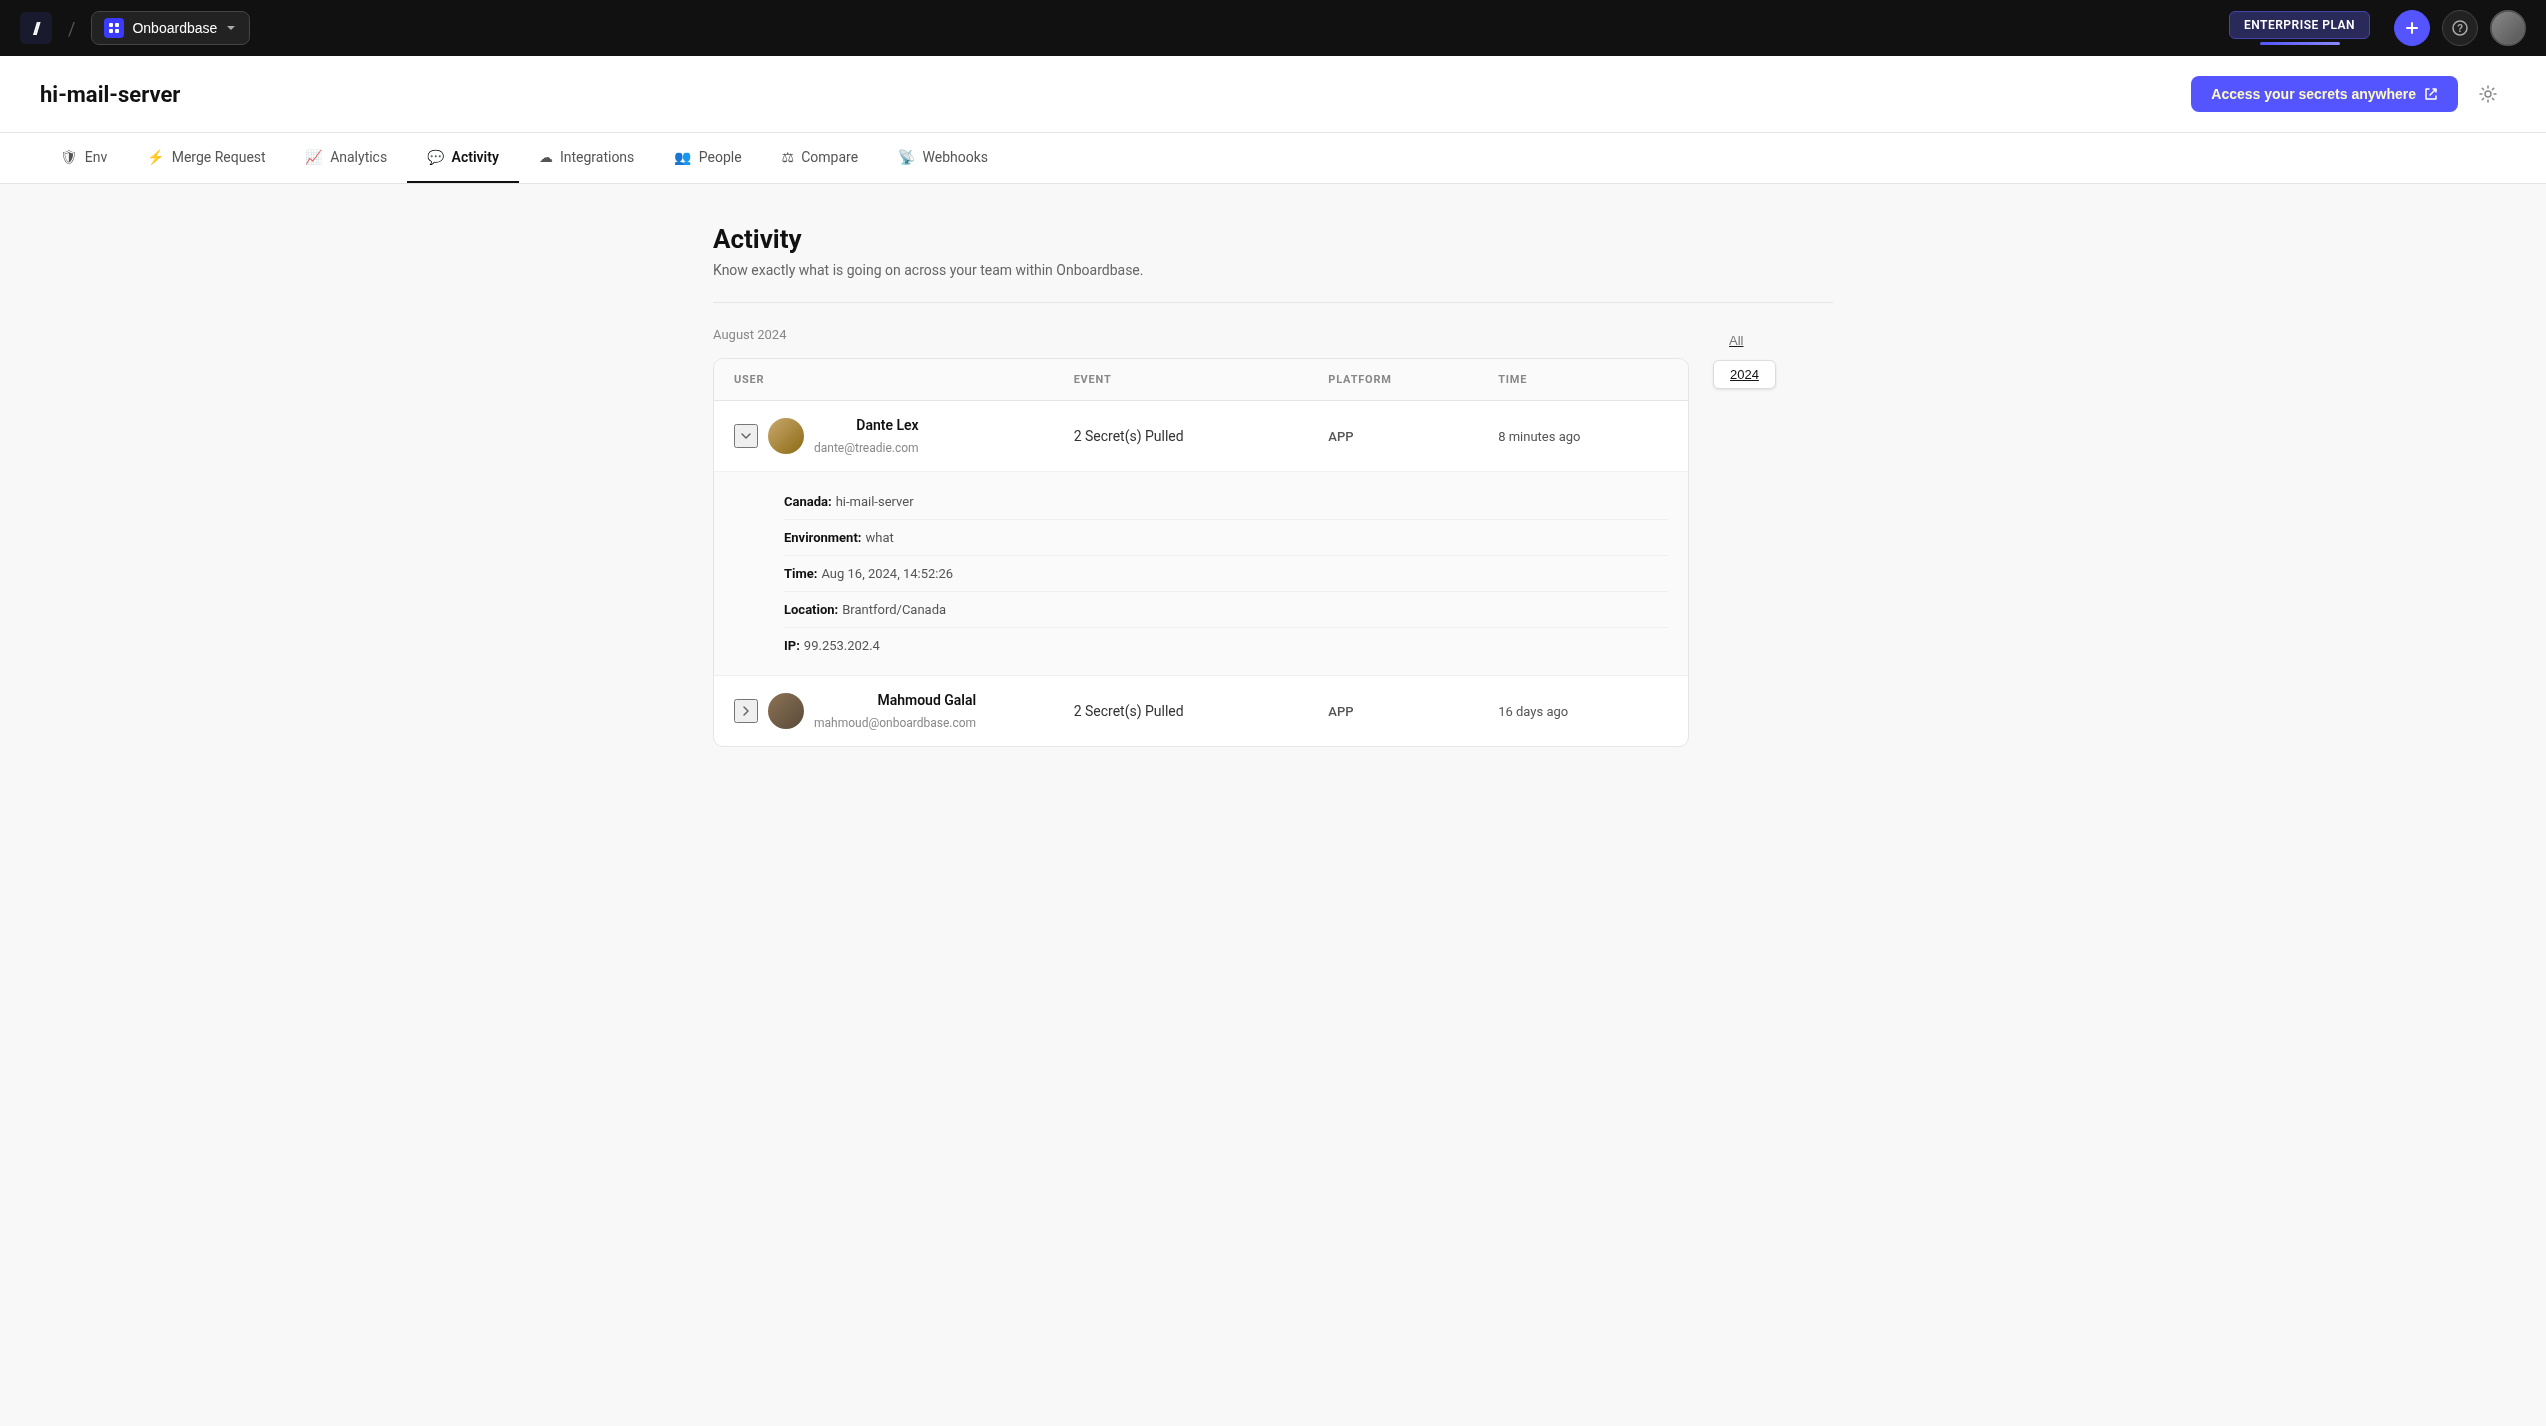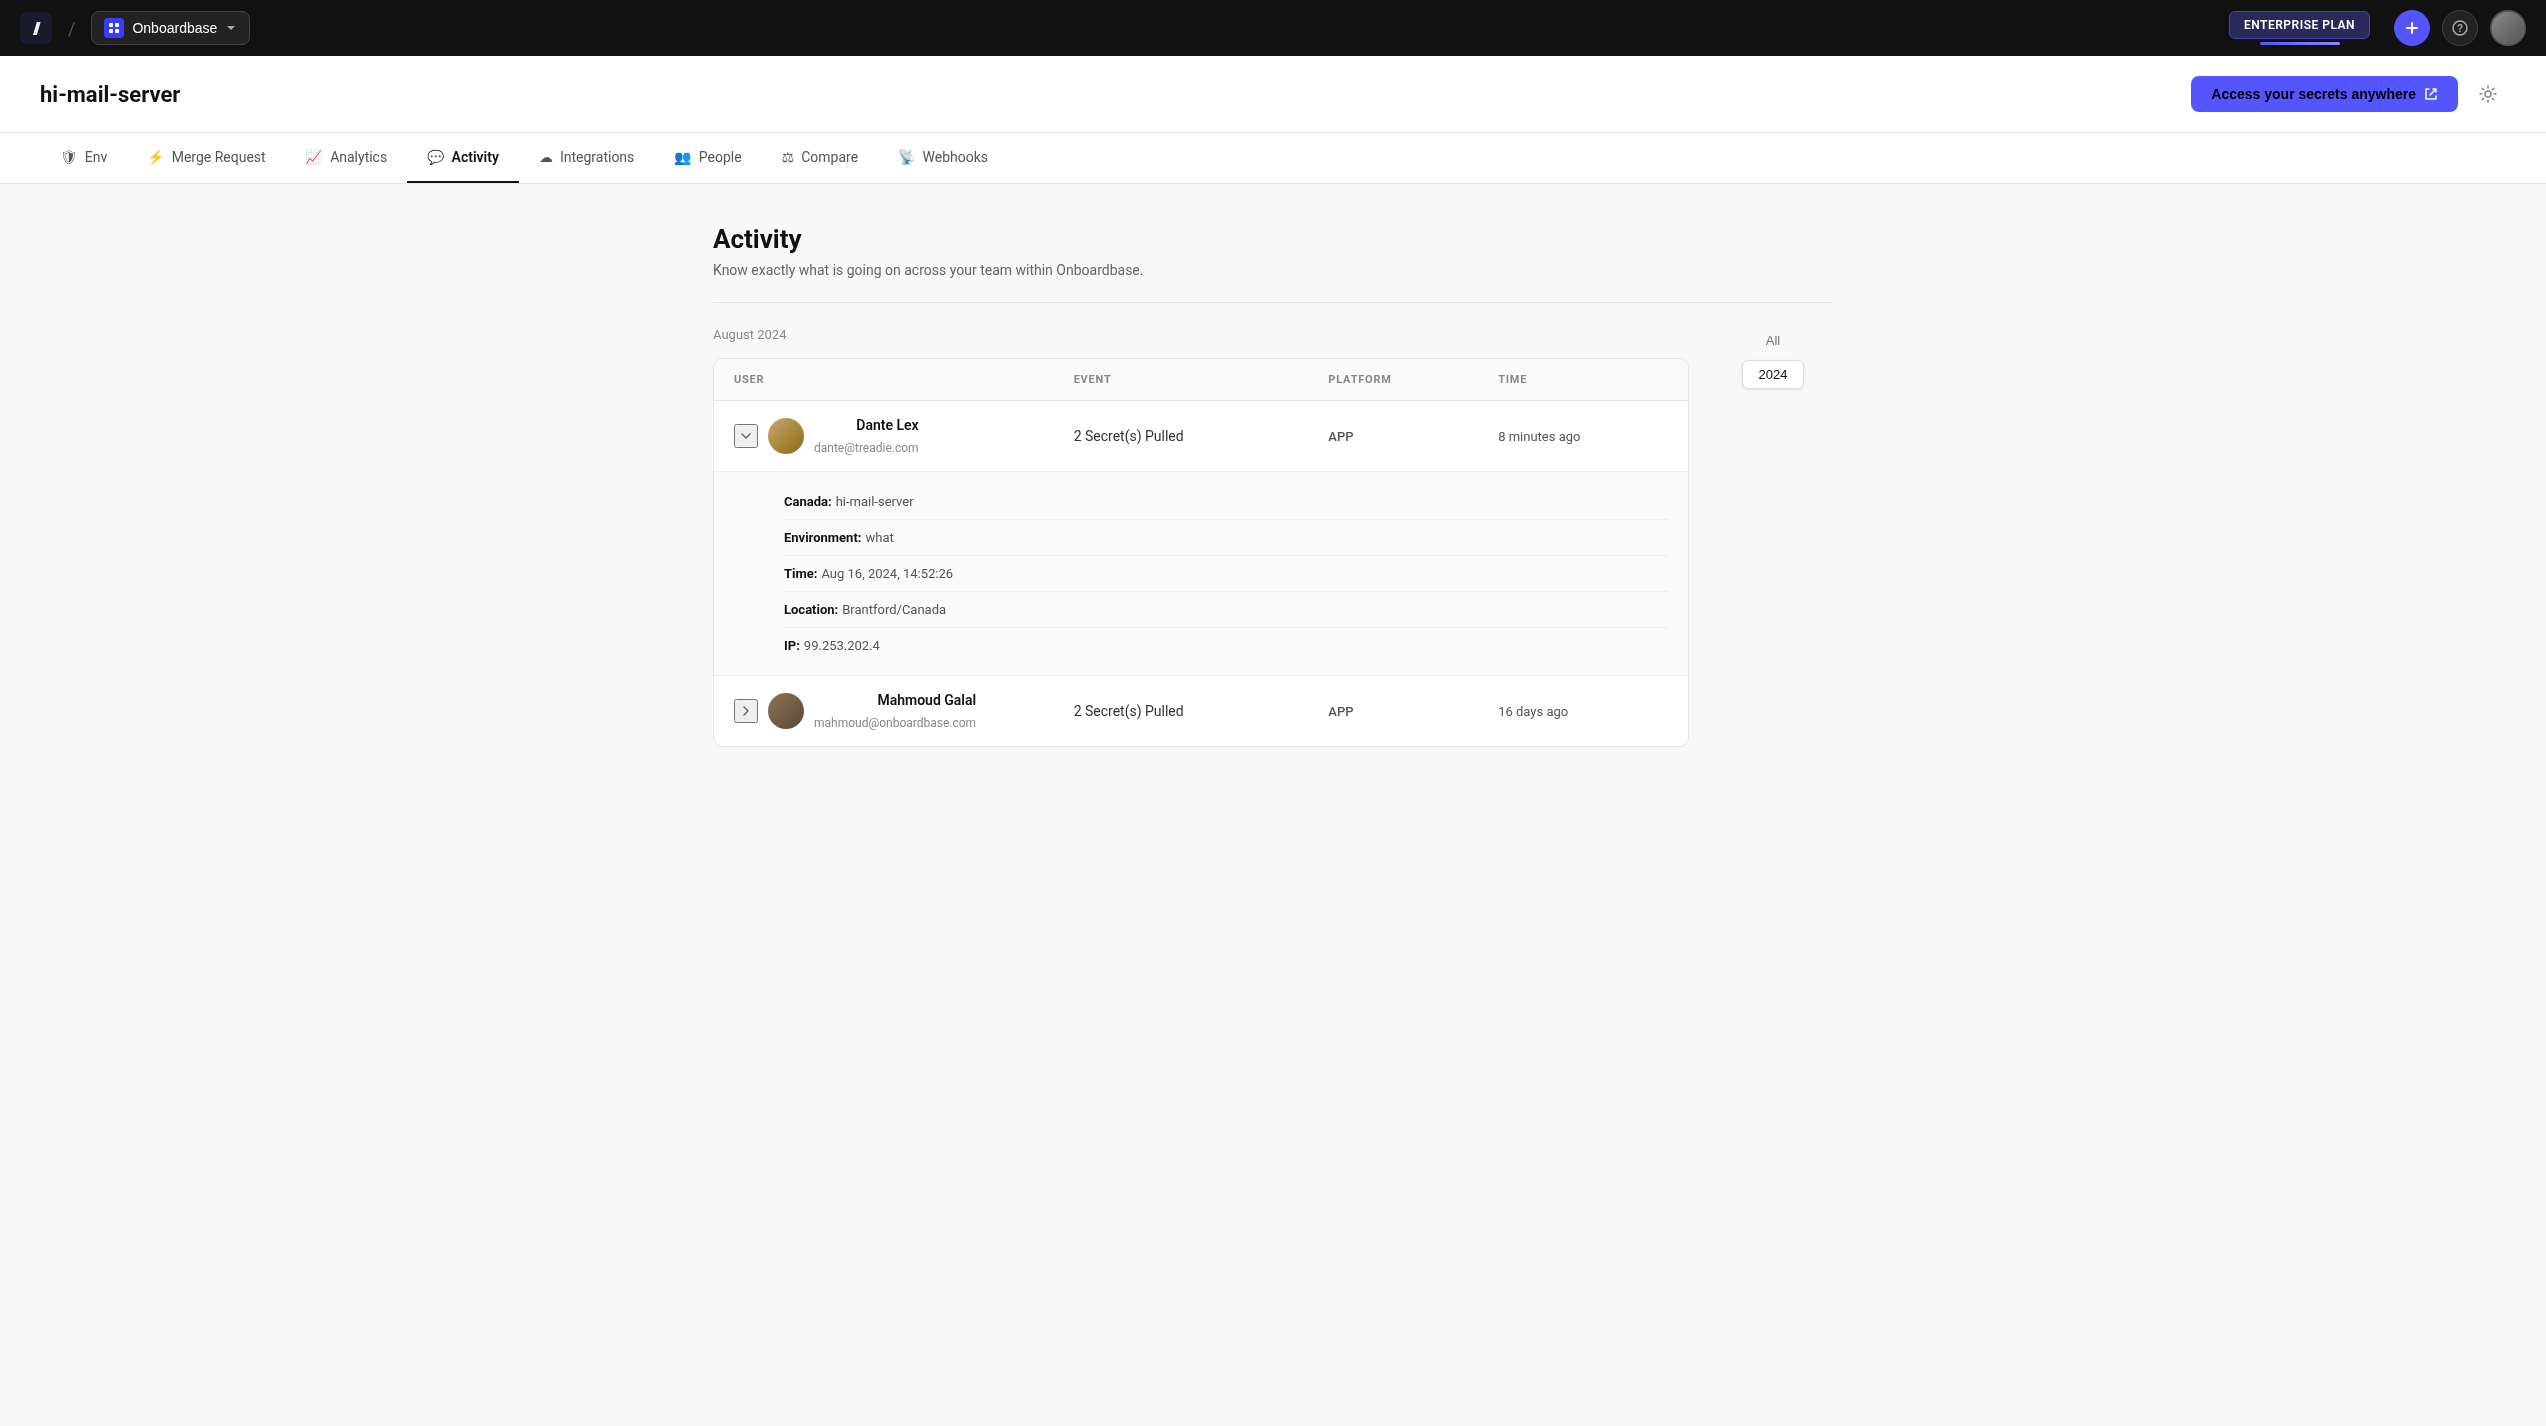--- a/index.html
+++ b/index.html
@@ -124,21 +124,21 @@
       font-weight: 700;
       color: #111;
     }
     .header-actions {
       display: flex;
       align-items: center;
       gap: 12px;
     }
     .access-secrets-btn {
       background: #5555ff;
-      color: #000000;
+      color: #fef9c3;
       border: none;
       border-radius: 8px;
       padding: 10px 20px;
       font-size: 14px;
       font-weight: 600;
       cursor: pointer;
       display: flex;
       align-items: center;
       gap: 8px;
       margin-left: 32px;
@@ -294,21 +294,22 @@
     }
     .detail-row:last-child { border-bottom: none; align-items: center; }
     .detail-label { font-weight: 700; color: #111; }
     .detail-value { color: #555; }
 
     
     .sidebar-filter {
       display: flex;
       flex-direction: column;
       gap: 6px;
-      align-items: center;
+      align-items: flex-start;
+      text-decoration: underline;
     }
     .filter-btn {
       padding: 6px 16px;
       border-radius: 6px;
       font-size: 13px;
       cursor: pointer;
       font-weight: 500;
       border: none;
     }
     .filter-btn.all {

